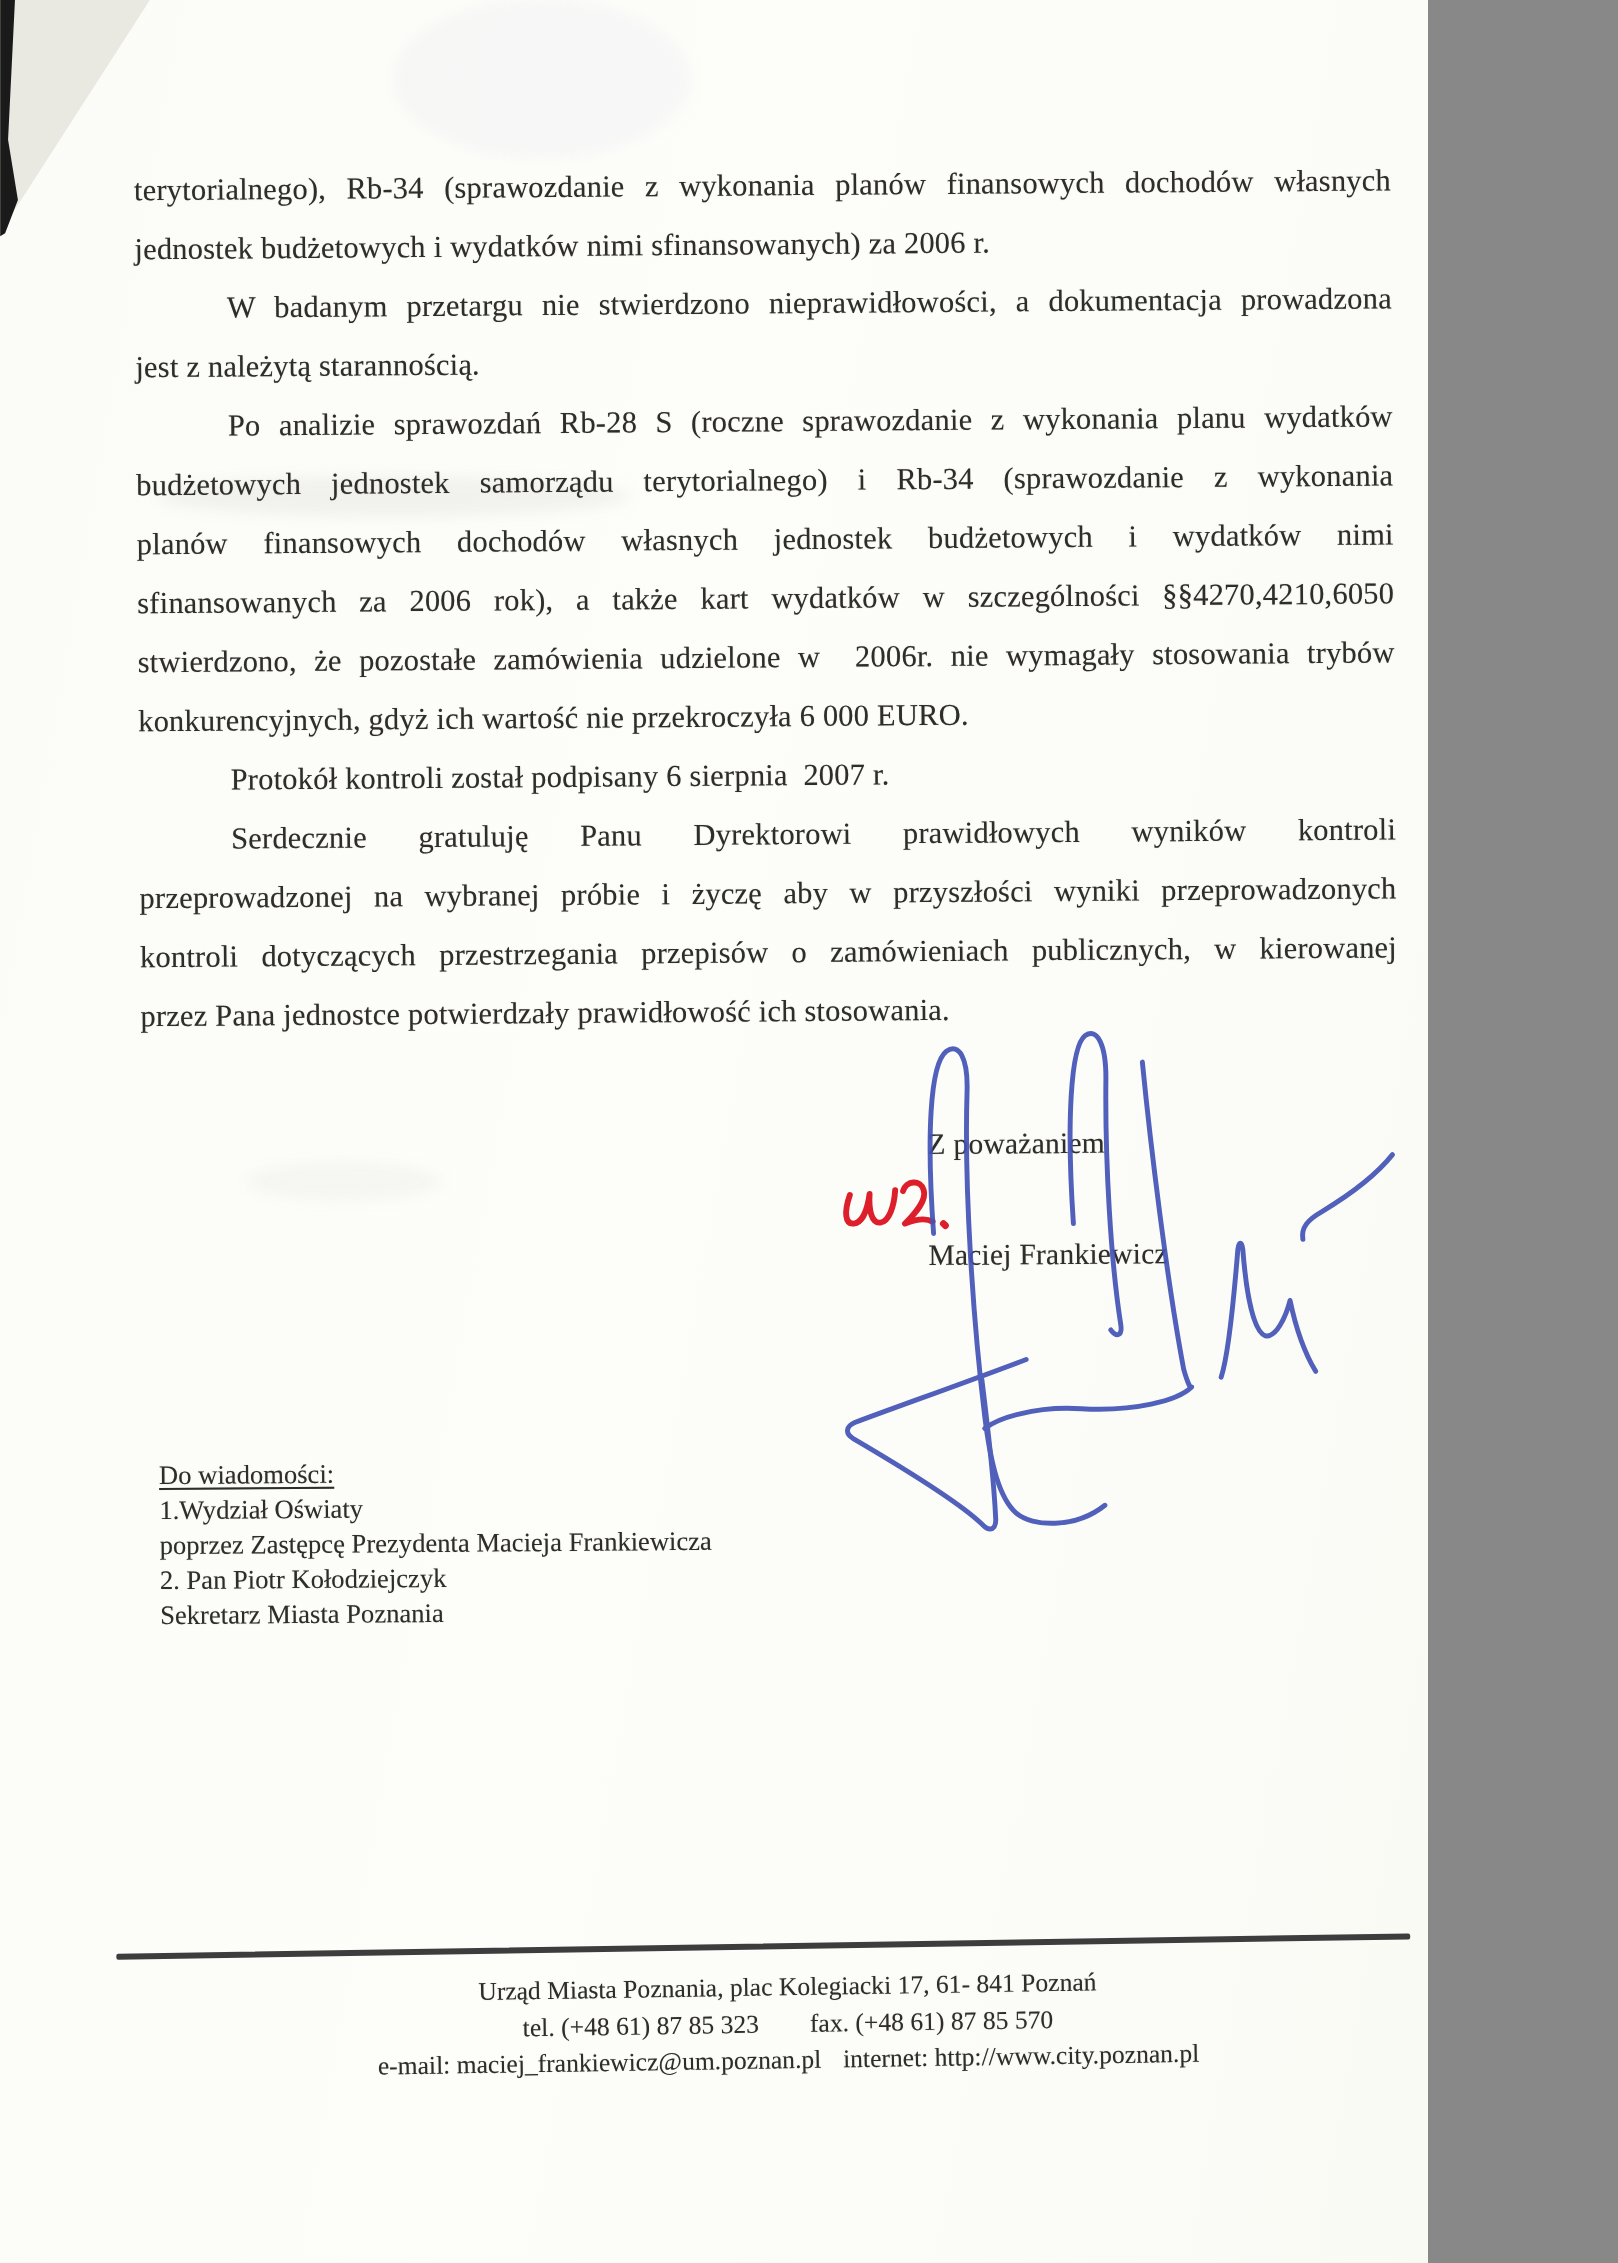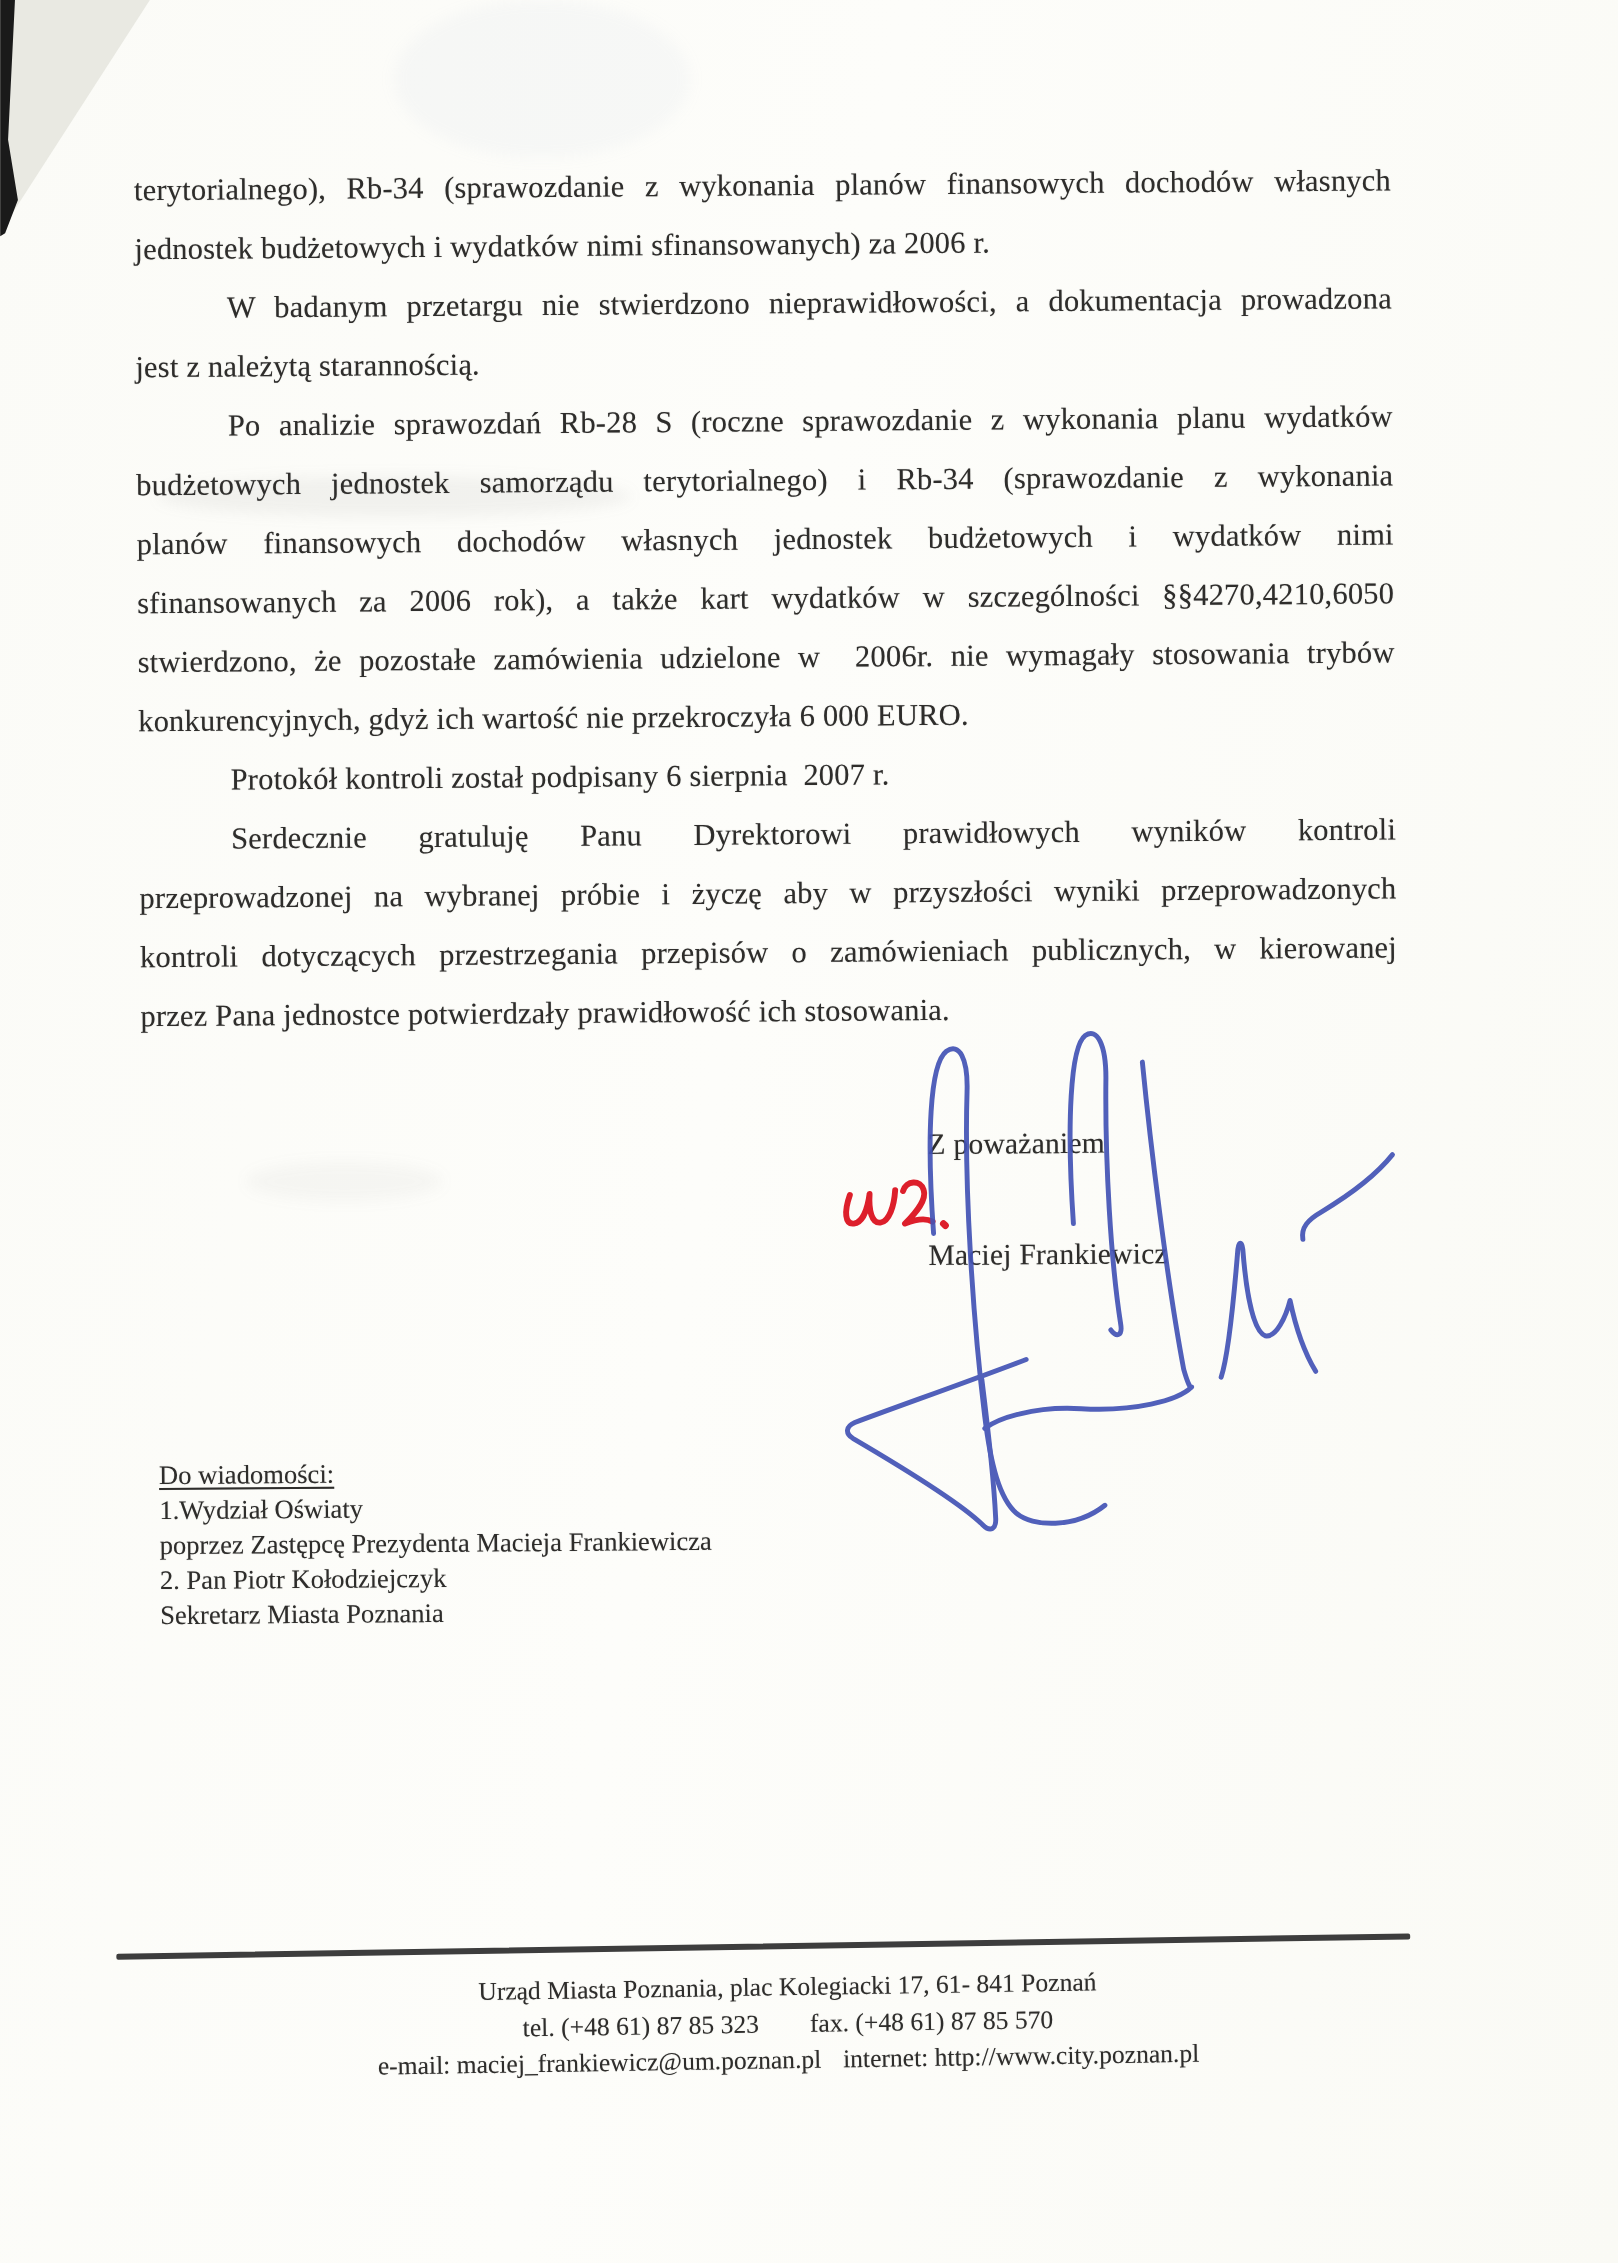--- a/index.html
+++ b/index.html
@@ -1,18 +1,18 @@
 <!DOCTYPE html>
 <html><head>
 <meta charset="utf-8">
 <style>
   html,body{margin:0;padding:0;background:#888;}
   .page{
     position:relative;
-    width:1618px;height:2264px;
+    width:1428px;height:2264px;
     background:linear-gradient(100deg,#fbfbf7 0%,#fdfdfa 45%,#fafaf5 100%);
     overflow:hidden;
     font-family:"Liberation Serif","DejaVu Serif",serif;
     color:#2e2d2b;
   }
   .content{position:absolute;left:0;top:0;width:1618px;height:2264px;
     transform:rotate(-0.45deg);transform-origin:808px 1084px;}
   .bodytext{position:absolute;left:141px;top:156px;width:1257px;
     font-size:30.5px;line-height:59px;letter-spacing:0.2px;
     text-shadow:0 0 1px rgba(50,50,50,.38);}

